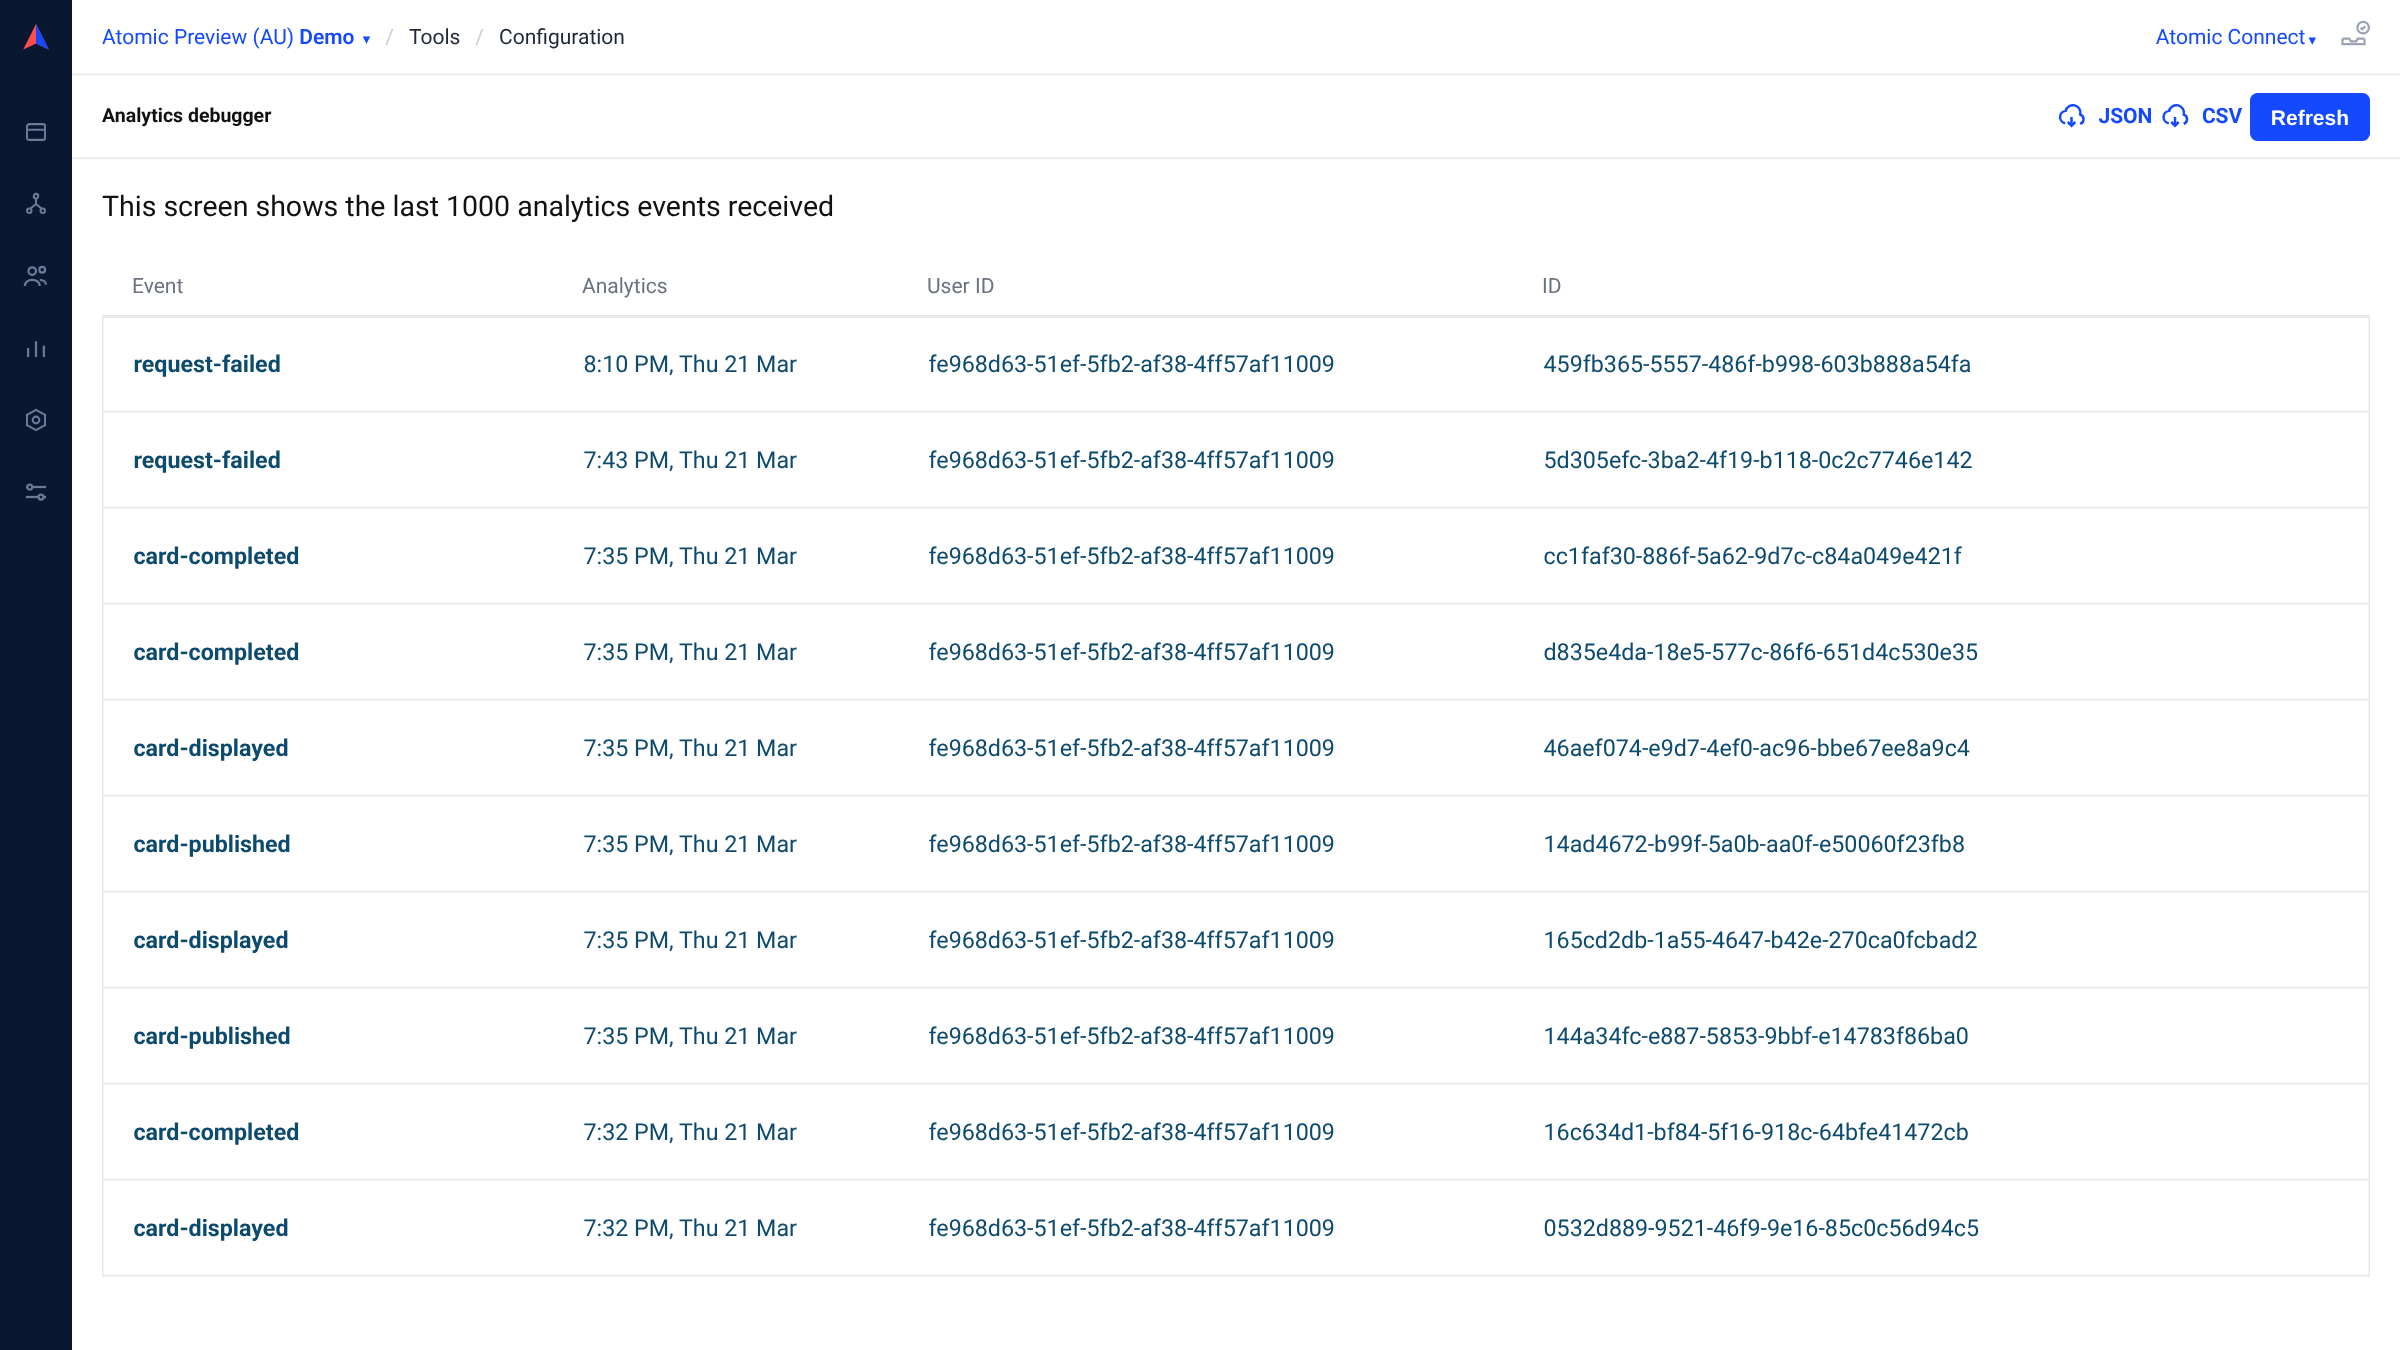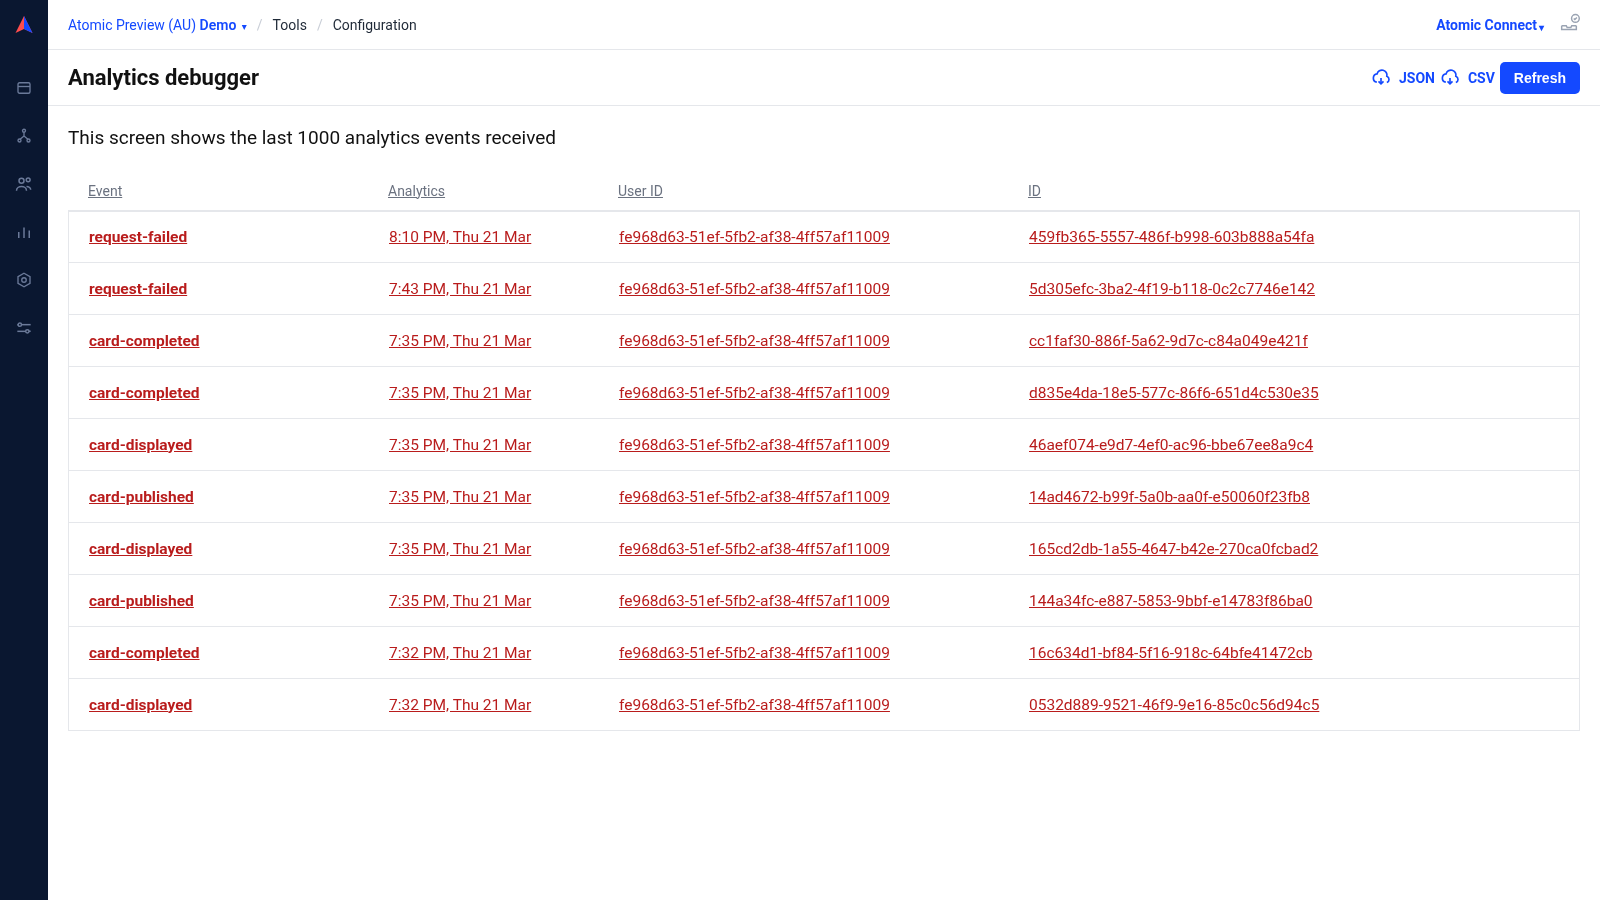--- a/index.html
+++ b/index.html
@@ -56,33 +56,33 @@
     font-size: 14px;
   }
   .breadcrumbs .link { color: #1449ff; cursor: pointer; }
   .breadcrumbs .bold { font-weight: 600; }
   .breadcrumbs .sep { color: #c8cdd6; }
   .breadcrumbs .plain { color: #1f2937; }
   .caret { font-size: 10px; margin-left: 2px; color: #1449ff; }
   .topbar-right {
     display: flex; align-items: center; gap: 14px;
   }
-  .topbar-right .link { color: #1449ff; cursor: pointer; font-size: 14px; display:flex; align-items:flex-end;font-weight:bold; }
+  .topbar-right .link { color: #1449ff; cursor: pointer; font-size: 14px; display:flex; align-items:flex-end; }
   .topbar-right .status-icon { color: #9aa3b2; }
 
   .header-row {
     height: 56px;
     border-bottom: 1px solid #e5e7eb;
     display: flex;
     align-items: center;
     justify-content: space-between;
     padding: 0 20px;
   }
   .page-title {
-    font-size: 22px;
+    font-size: 13px;
     font-weight: 700;
     color: #111;
   }
   .header-actions {
     display: flex;
     align-items: center;
     gap: 5px;
   }
   .export-link {
     display: flex;
@@ -120,34 +120,33 @@
     border-top: none;
     border-left: none;
     border-right: none;
     border-bottom: none;
   }
   .thead, .trow {
     display: grid;
     grid-template-columns: 300px 230px 410px 1fr;
     align-items: center;
     padding: 0 20px;
-    text-decoration: underline;
   }
   .thead {
     height: 40px;
     color: #6b7280;
     font-size: 14px;
     border-bottom: 1px solid #e5e7eb;
   }
   .trow {
-    height: 52px;
+    height: 64px;
     border: 1px solid #e5e7eb;
     border-top: none;
     font-size: 15.5px;
-    color: #b91c1c;
+    color: #0c4a6e;
   }
   .trow:first-of-type { border-top: 1px solid #e5e7eb; }
   .trow .event { font-weight: 700; }
   .trow .mono { font-family: inherit; }
 </style>
 </head>
 <body>
 
 <nav class="sidebar">
   <div class="logo">

